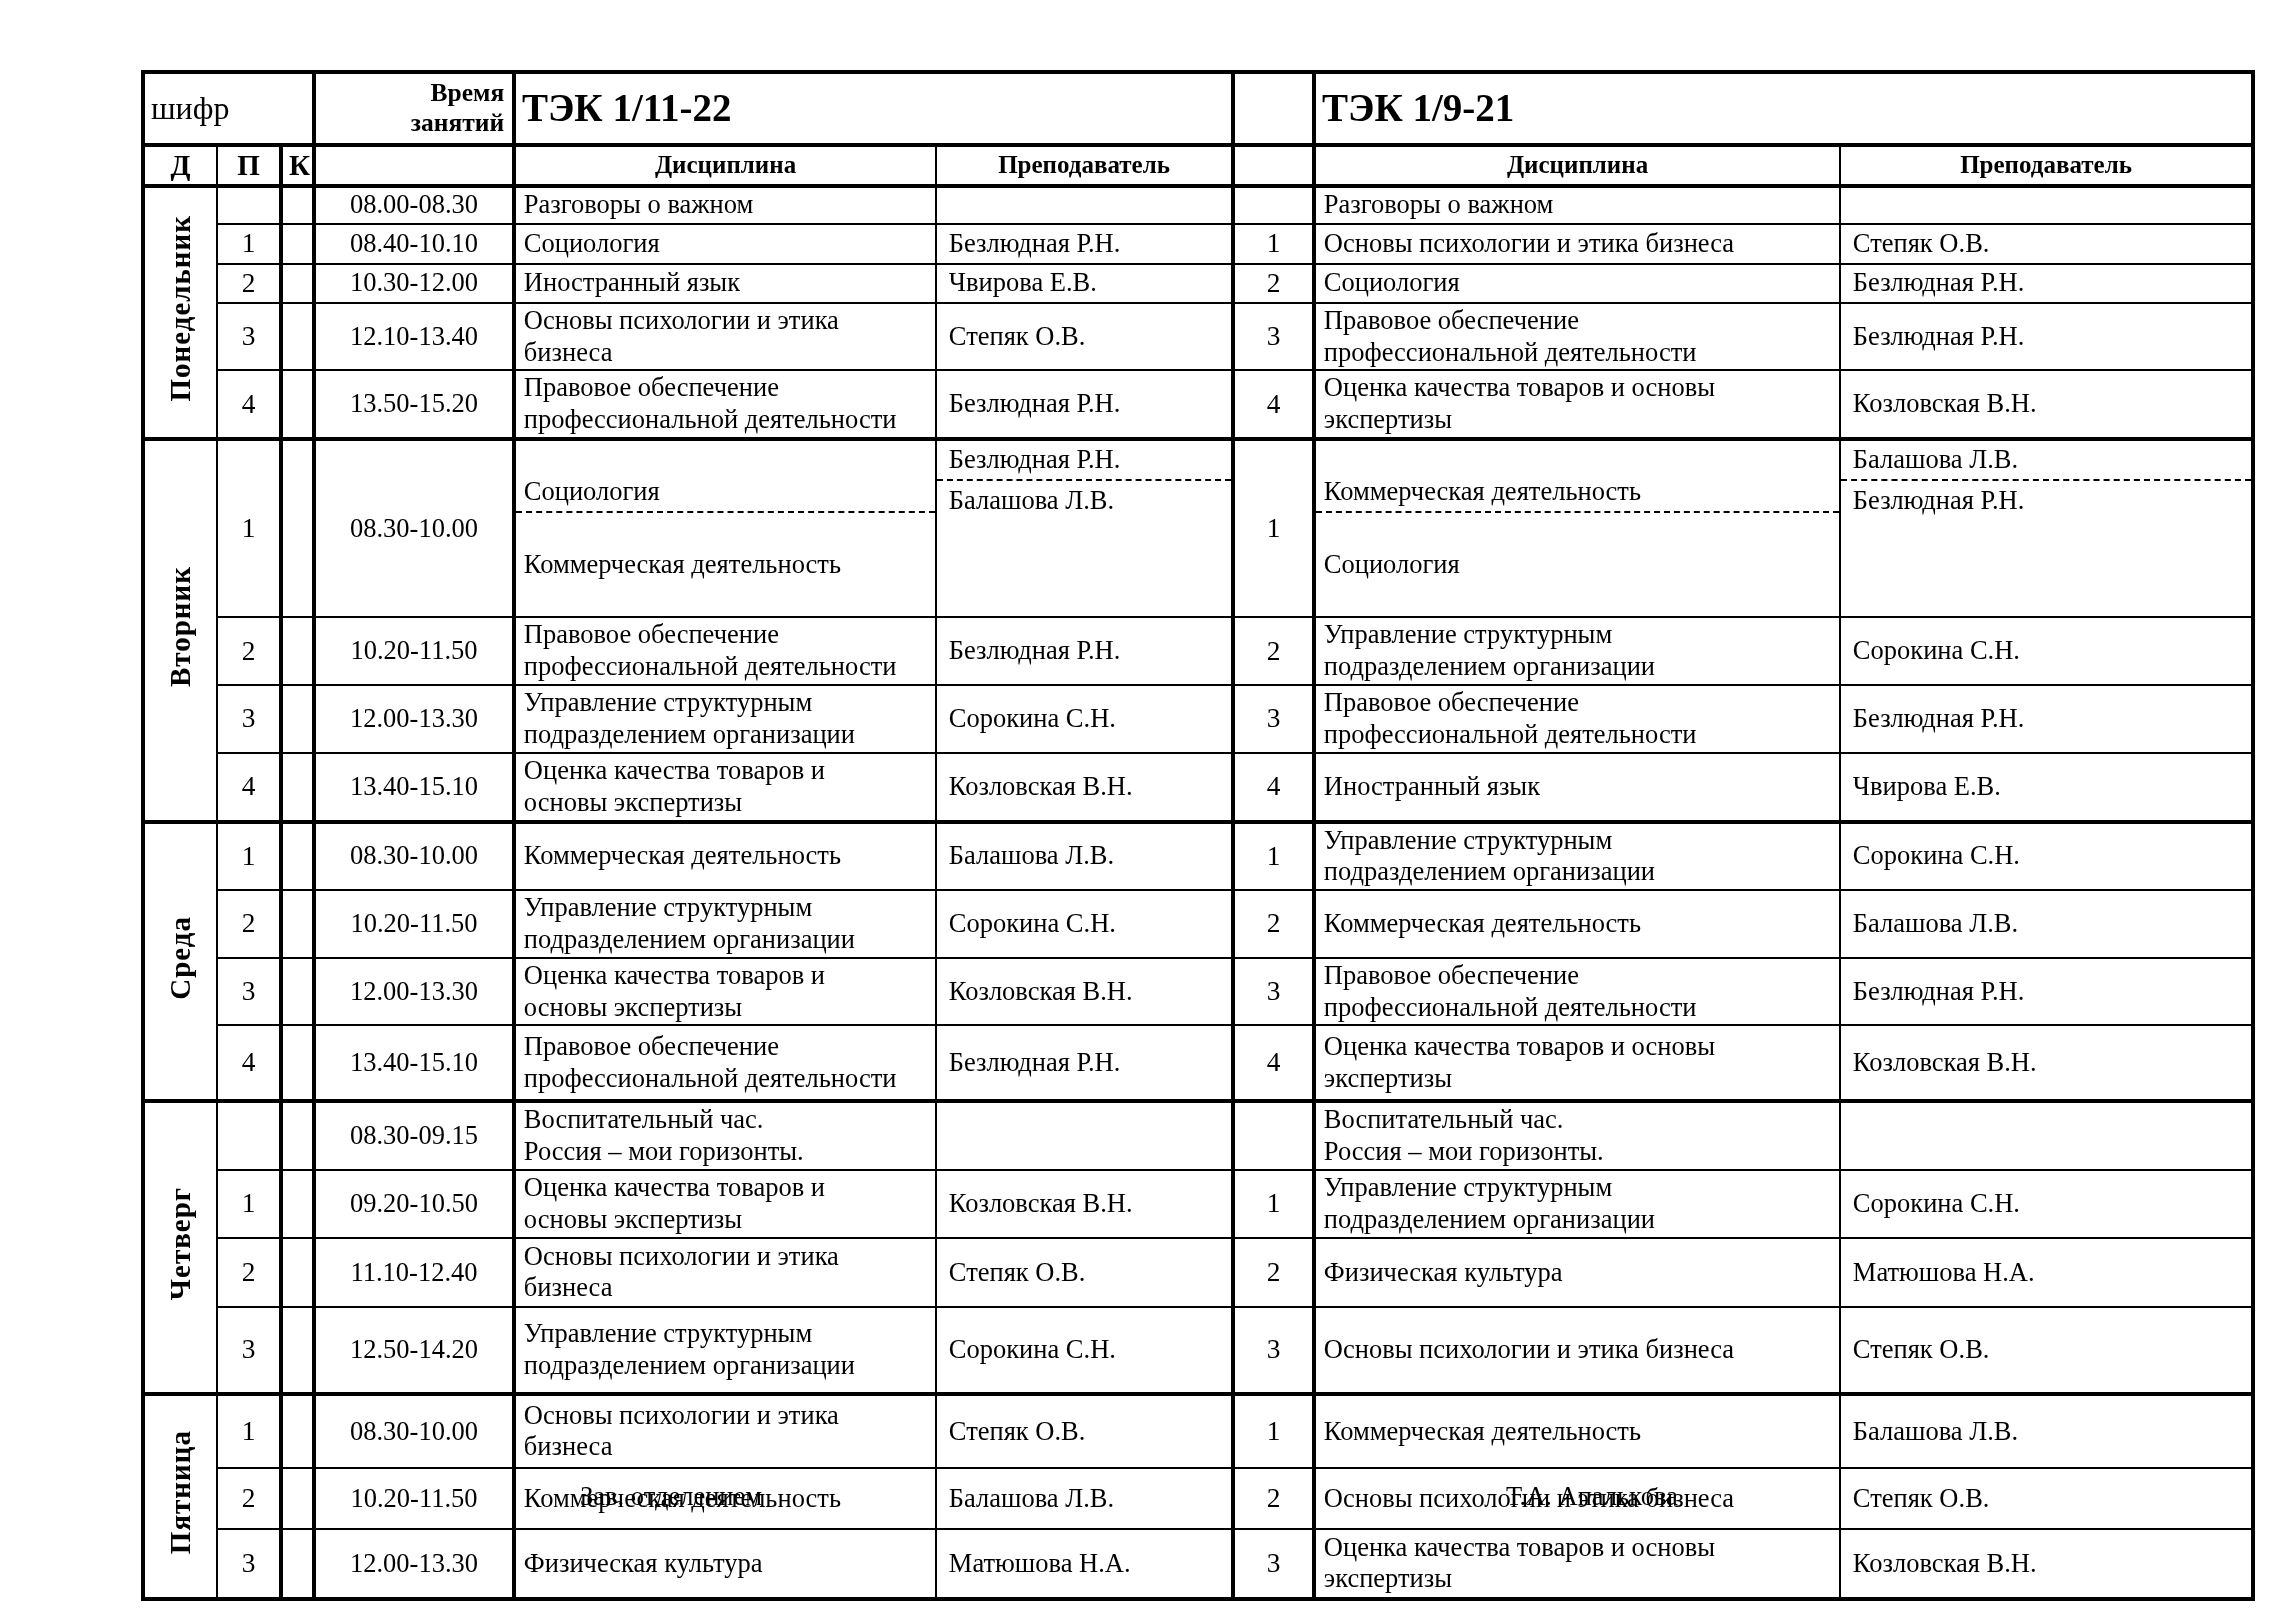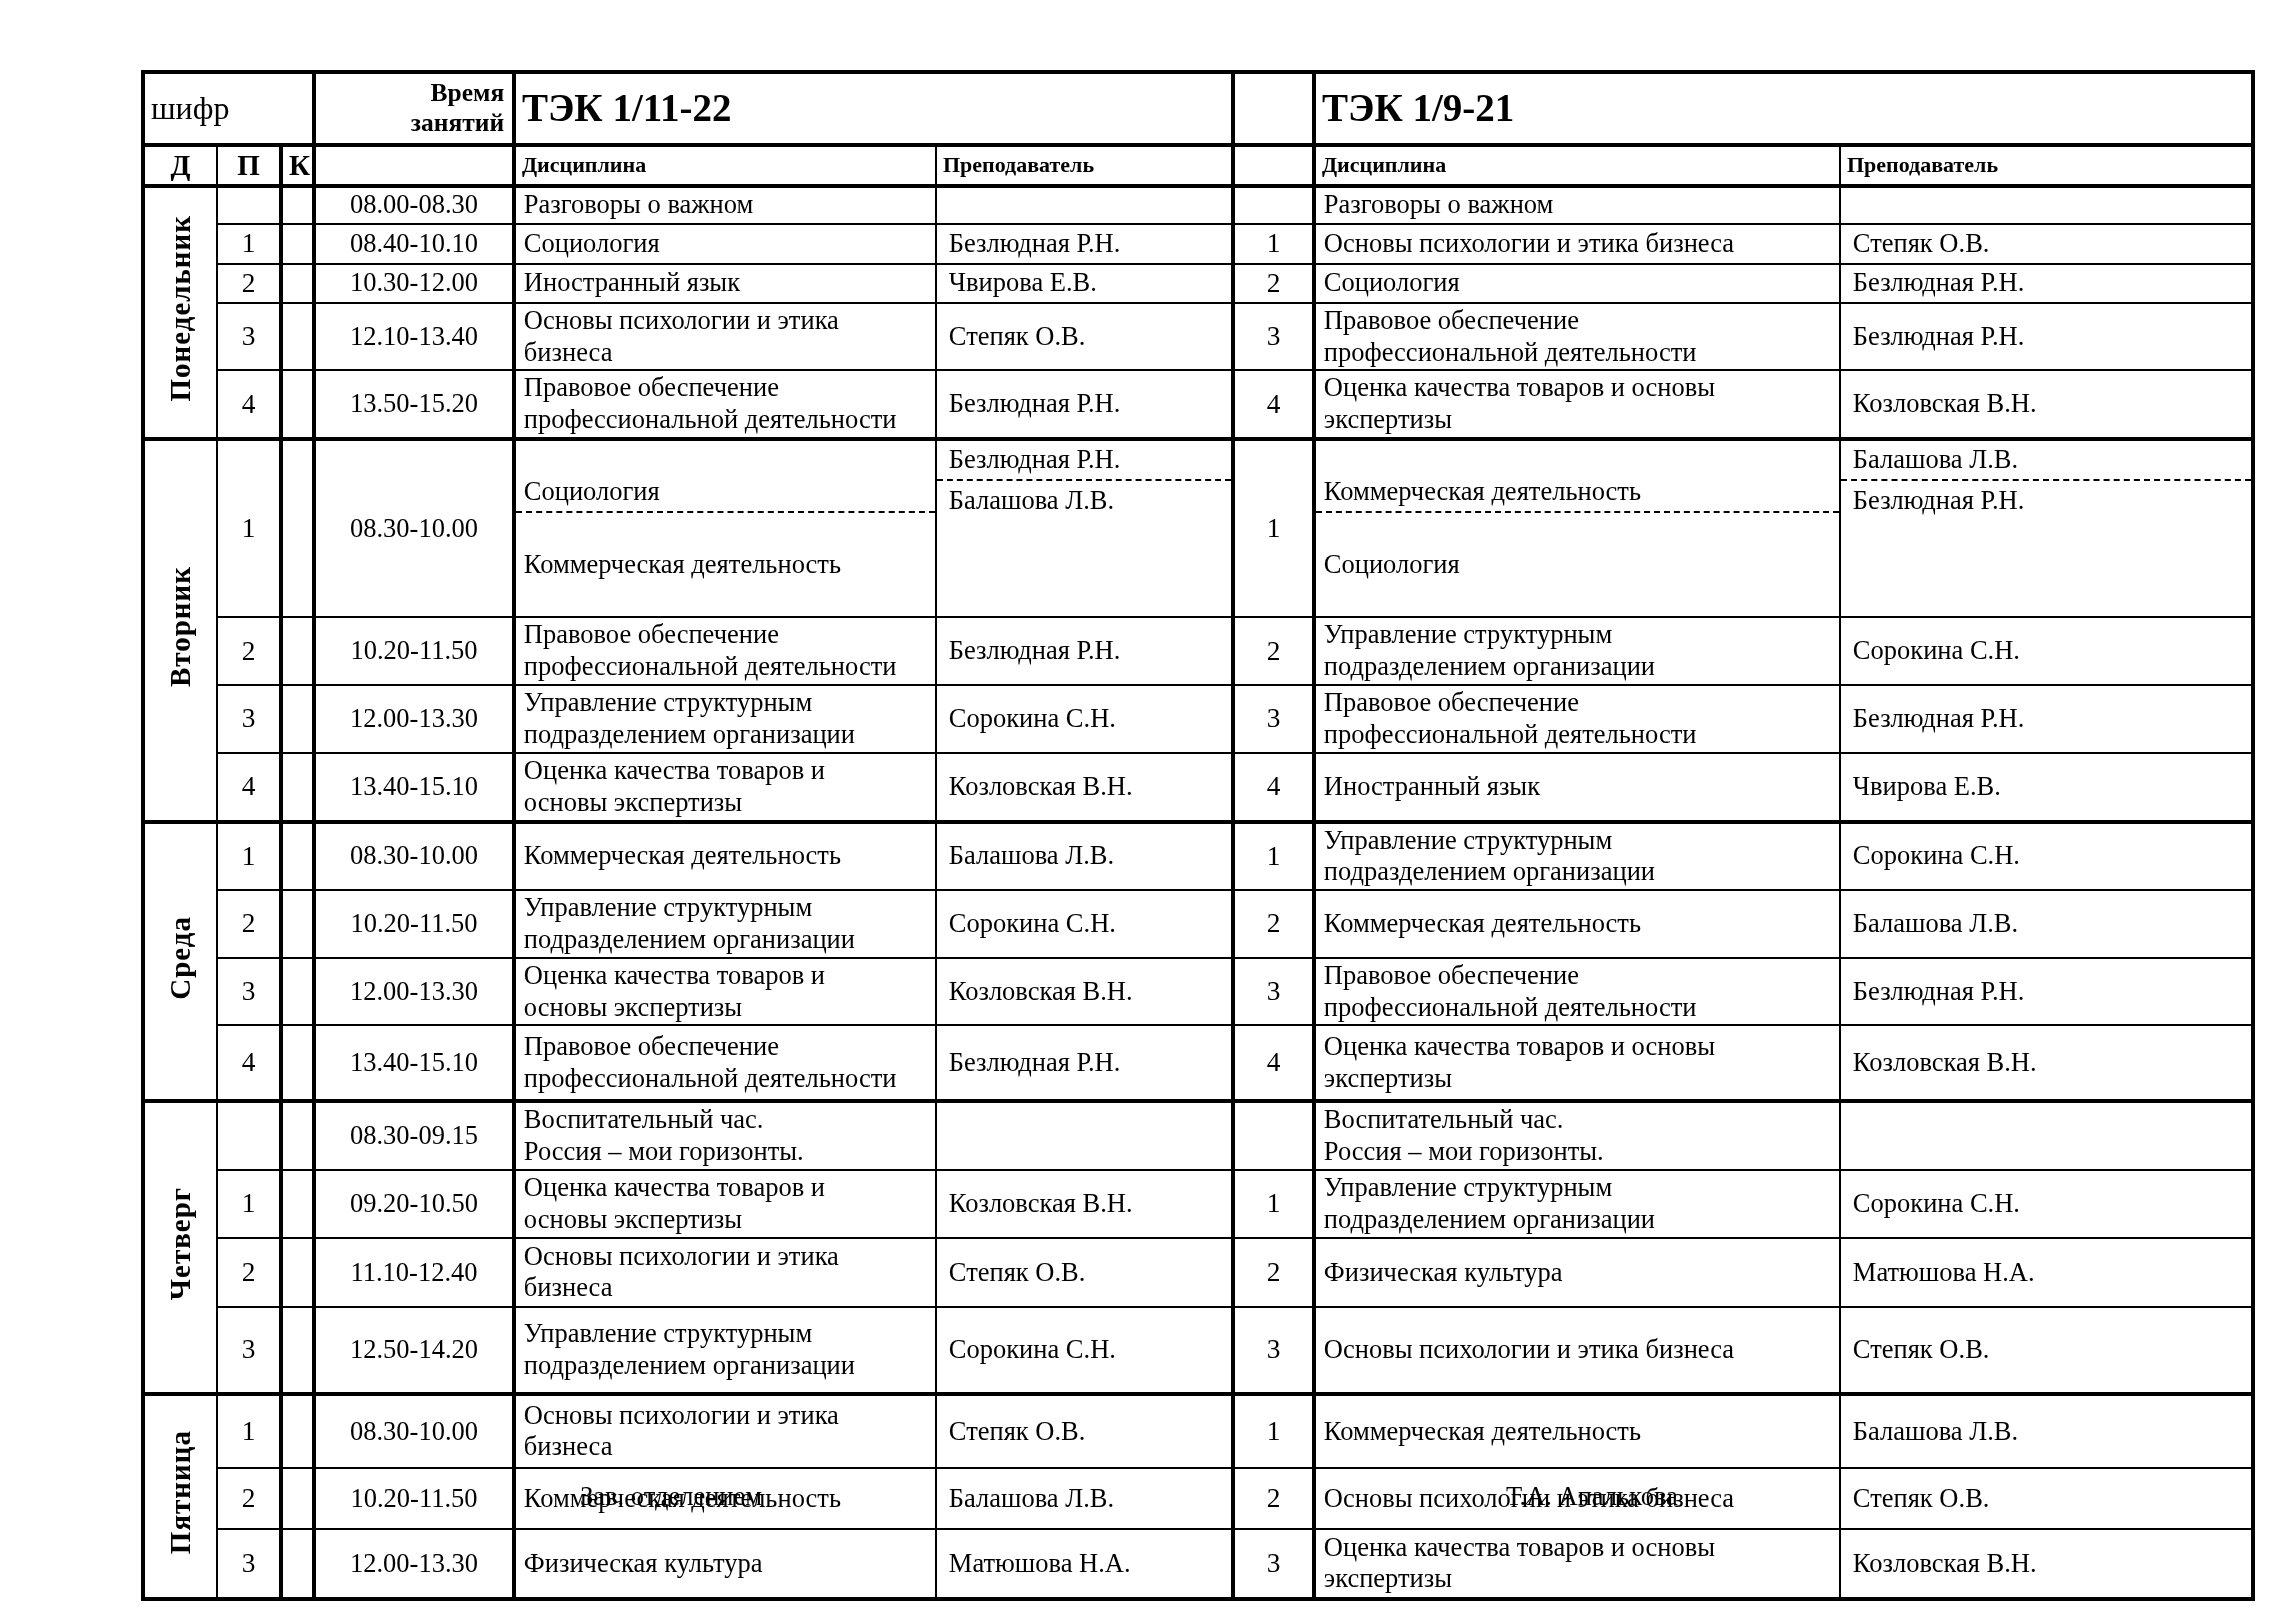--- a/index.html
+++ b/index.html
@@ -29,21 +29,21 @@
   td.pair,td.pair2,td.kcol{text-align:center;padding:1px 2px;font-size:27.4px;}
   td.time{text-align:center;padding:1px 2px;white-space:nowrap;}
   td.disc{white-space:pre-line;padding:1px 7.8px;}
   td.teach{padding:1px 5.9px 1px 11.8px;white-space:nowrap;}
   
   td.hdr-code{text-align:left;font-size:32px;}
   td.hdr-time{vertical-align:top;text-align:right;font-weight:bold;font-size:25.5px;
     line-height:1.2;padding:3.9px 7.8px;white-space:pre-line;}
   td.hdr-group{text-align:left;font-weight:bold;font-size:39px;}
   td.hdr-dpk{text-align:center;font-weight:bold;font-size:29px;}
-  td.hdr-col{text-align:left;font-weight:bold;font-size:22px;}
+  td.hdr-col{text-align:center;font-weight:bold;font-size:25px;}
   
   td.split{padding:0;vertical-align:top;}
   td.split .half{
     height:40px;display:flex;align-items:center;box-sizing:border-box;
     padding:0 7.8px;white-space:nowrap;overflow:hidden;
   }
   td.split .half.first{border-bottom:2px dashed #000;}
   td.teach.split .half{padding-left:11.8px;}
   
   .footer-label{position:absolute;font-size:26.5px;white-space:nowrap;}

